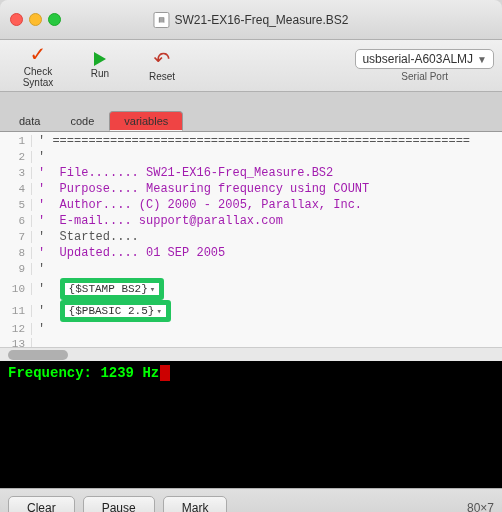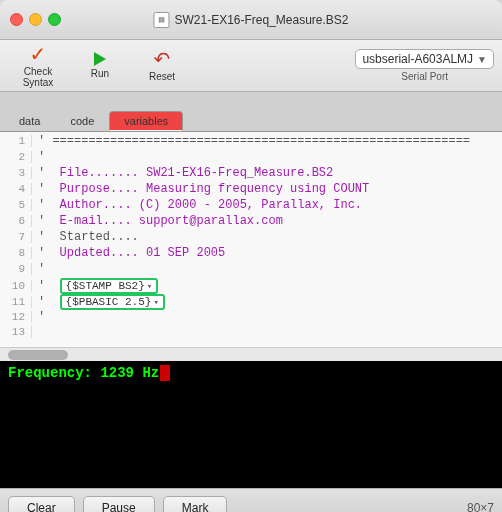--- a/index.html
+++ b/index.html
@@ -324,21 +324,21 @@
     .bottom-right {
       margin-left: auto;
       font-size: 12px;
       color: #555;
     }
 
     .stamp-tag {
       display: inline-flex;
       align-items: center;
       background: white;
-      border: 2px solid #22c55e;
+      border: 5px solid #22c55e;
       border-radius: 3px;
       padding: 0 4px;
       font-size: 11px;
       color: #333;
     }
 
     .stamp-tag .arrow {
       font-size: 9px;
       color: #666;
       margin-left: 2px;

